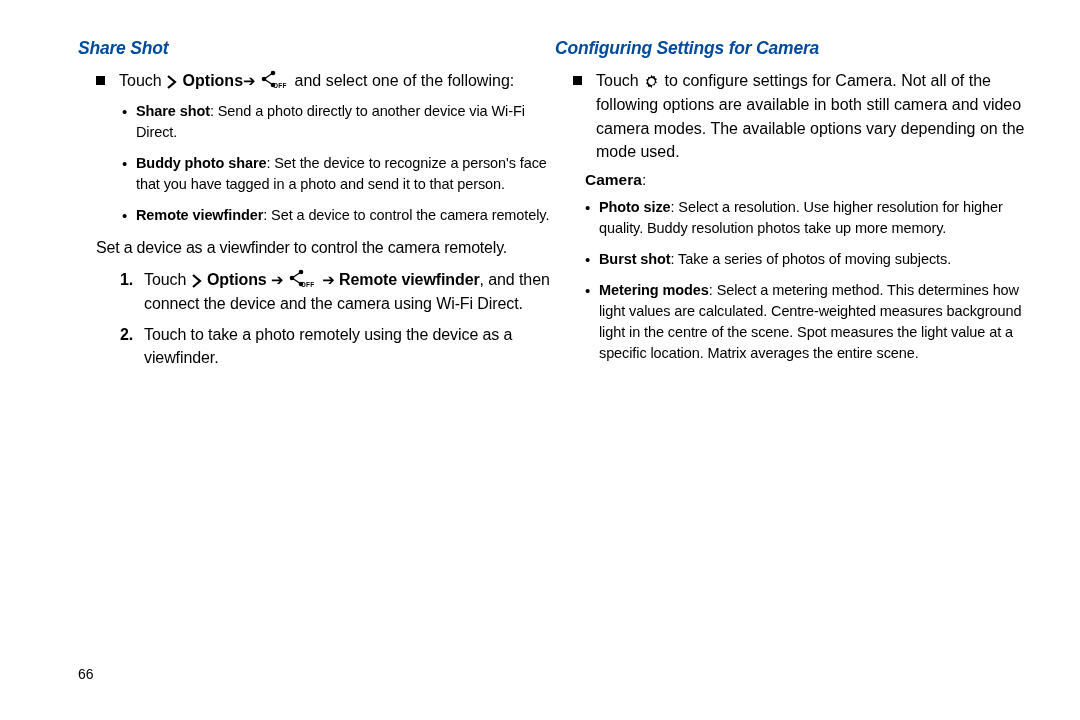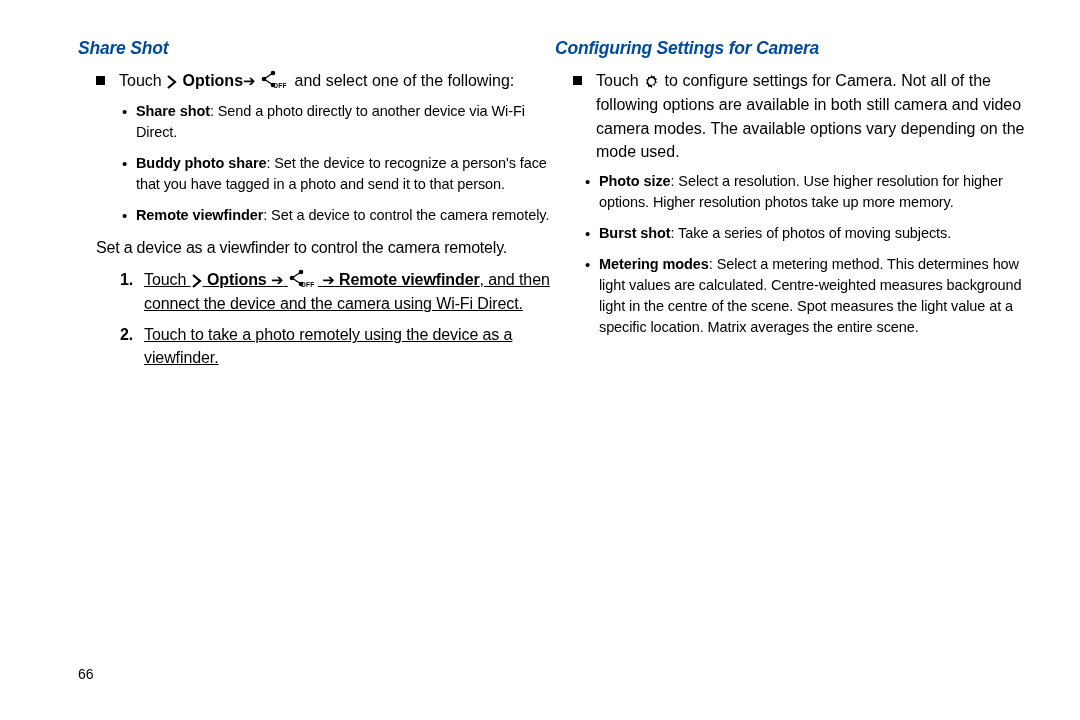--- a/index.html
+++ b/index.html
@@ -52,21 +52,20 @@
   ol.steps { margin-left: 42px; counter-reset: step; }
   ol.steps li {
     list-style: none;
     counter-increment: step;
     font-size: 16px;
     line-height: 1.45;
     margin-bottom: 8px;
     position: relative;
     padding-left: 24px;
     letter-spacing: -0.1px;
-    text-decoration: underline;
   }
   ol.steps li::before {
     content: counter(step) ".";
     font-weight: 700;
     position: absolute;
     left: 0;
   }
   .b { font-weight: 700; margin-top: 36px; }
   .pagenum { position: absolute; bottom: 38px; left: 78px; font-size: 14px; }
   .chev, .gear, .share-off { display: inline-block; vertical-align: middle; }
@@ -144,22 +143,23 @@
       <span class="square"></span>
       <span class="square-text">
         <span>Touch </span><span class="gear"><svg viewBox="0 0 20 20">
               <path d="M10 6 a4 4 0 1 0 0.01 0 M10 2 l1.2 2.2 2.4-0.6 0.6 2.4 2.2 1.2-1.4 2 1.4 2-2.2 1.2-0.6 2.4-2.4-0.6L10 18l-1.2-2.2-2.4 0.6-0.6-2.4L3.6 12l1.4-2-1.4-2 2.2-1.2 0.6-2.4 2.4 0.6z" fill="#000"></path>
               <circle cx="10" cy="10" r="2.6" fill="#fff"></circle>
             </svg></span>
         <span> to configure settings for Camera. Not all of the following options are available in both still camera and video camera modes. The available options vary depending on the mode used.</span>
       </span>
     </div>
 
+    <div class="cam-label"><span class="b">Camera</span><span>:</span></div>
 
     <ul class="cam-bullets">
-      <li><span class="b">Photo size</span><span>: Select a resolution. Use higher resolution for higher options. Higher resolution photos take up more memory.</span></li>
+      <li><span class="b">Photo size</span><span>: Select a resolution. Use higher resolution for higher quality. Buddy resolution photos take up more memory.</span></li>
       <li><span class="b">Burst shot</span><span>: Take a series of photos of moving subjects.</span></li>
       <li><span class="b">Metering modes</span><span>: Select a metering method. This determines how light values are calculated. Centre-weighted measures background light in the centre of the scene. Spot measures the light value at a specific location. Matrix averages the entire scene.</span></li>
     </ul>
   </div>
 
   <div class="pagenum">66</div>
 </div>
 
 </body></html>

